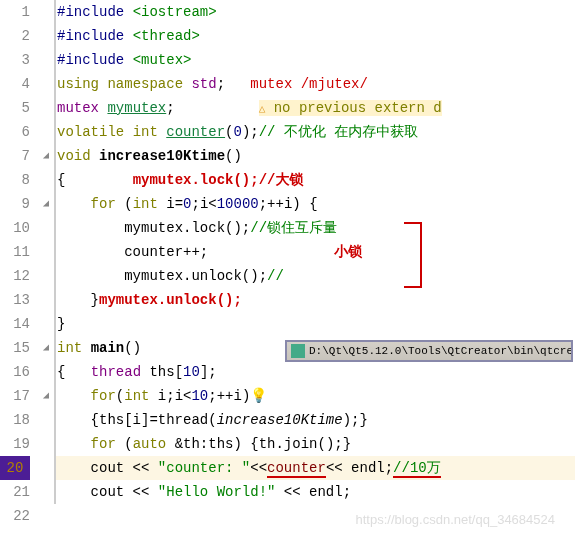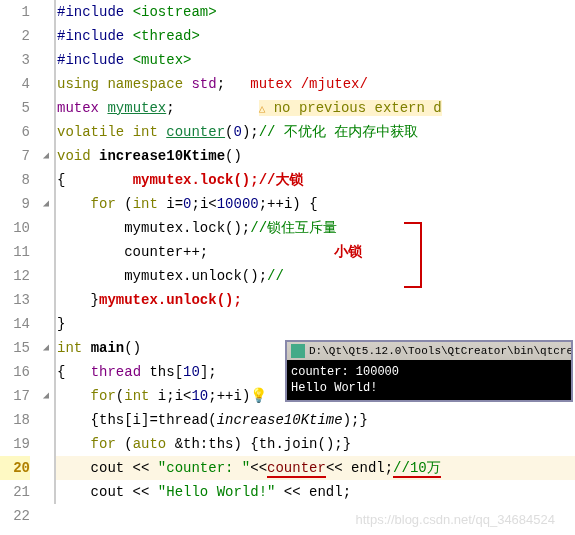--- a/index.html
+++ b/index.html
@@ -1,20 +1,20 @@
 <!DOCTYPE html>
 <html><head>
 <meta charset="utf-8">
 <style>
 * { margin: 0; padding: 0; box-sizing: border-box; }
 body { font-family: "Courier New", monospace; font-size: 14px; background: #fff; position: relative; width: 575px; height: 535px; overflow: hidden; }
 .editor { display: flex; }
 .gutter { width: 38px; text-align: right; padding-right: 8px; color: #888; user-select: none; background: #fff; }
 .gutter div { height: 24px; line-height: 24px; }
-.gutter .curr { color: #b08000; font-weight: bold; background: #fef9c3; }
+.gutter .curr { color: #b08000; font-weight: normal; background: #4c1d95; text-align: center; }
 .fold { width: 16px; color: #888; }
 .fold div { height: 24px; line-height: 24px; text-align: center; font-size: 10px; }
 .code { flex: 1; position: relative; }
 .line { height: 24px; line-height: 24px; white-space: pre; border-left: 2px solid #ccc; padding-left: 1px; position: relative; }
 .line.curr { background: #fdf6e3; }
 .kw { color: #808000; }
 .pp { color: #000080; }
 .inc { color: #008000; }
 .str { color: #008000; }
 .cmt { color: #008000; }
@@ -114,19 +114,15 @@
     <div class="line">    <span>cout &lt;&lt; </span><span class="str">"Hello World!"</span><span> &lt;&lt; endl;</span></div>
     <div class="bracket-red" style="top:222px; left:350px; height:66px;"></div>
   </div>
 </div>
 
 <div class="console">
   <div class="console-title">
     <div class="cicon"></div>
     <span>D:\Qt\Qt5.12.0\Tools\QtCreator\bin\qtcreatc</span>
   </div>
-  <div class="console-body">
-    <div>counter: 100000</div>
-    <div>Hello World!</div>
-  </div>
 </div>
 
 <div class="watermark">https://blog.csdn.net/qq_34684524</div>
 
 </body></html>

